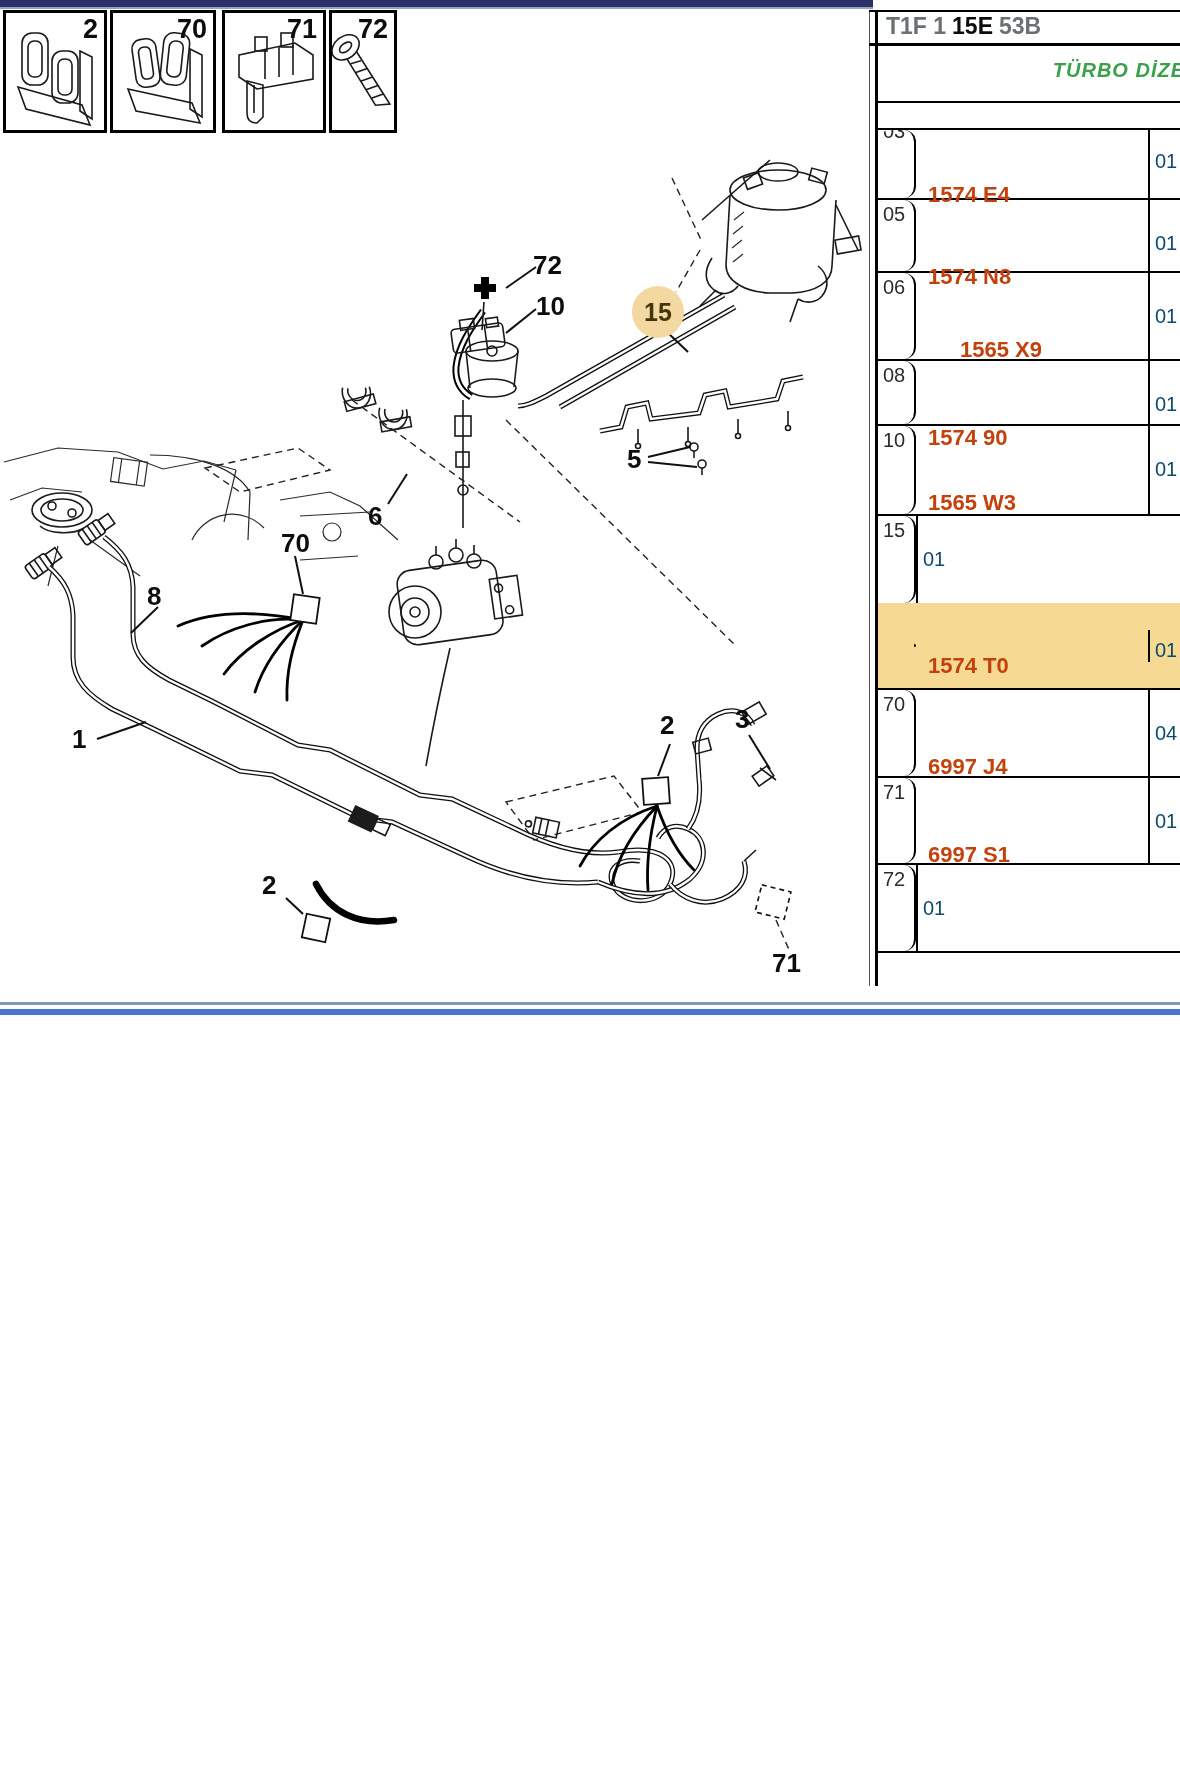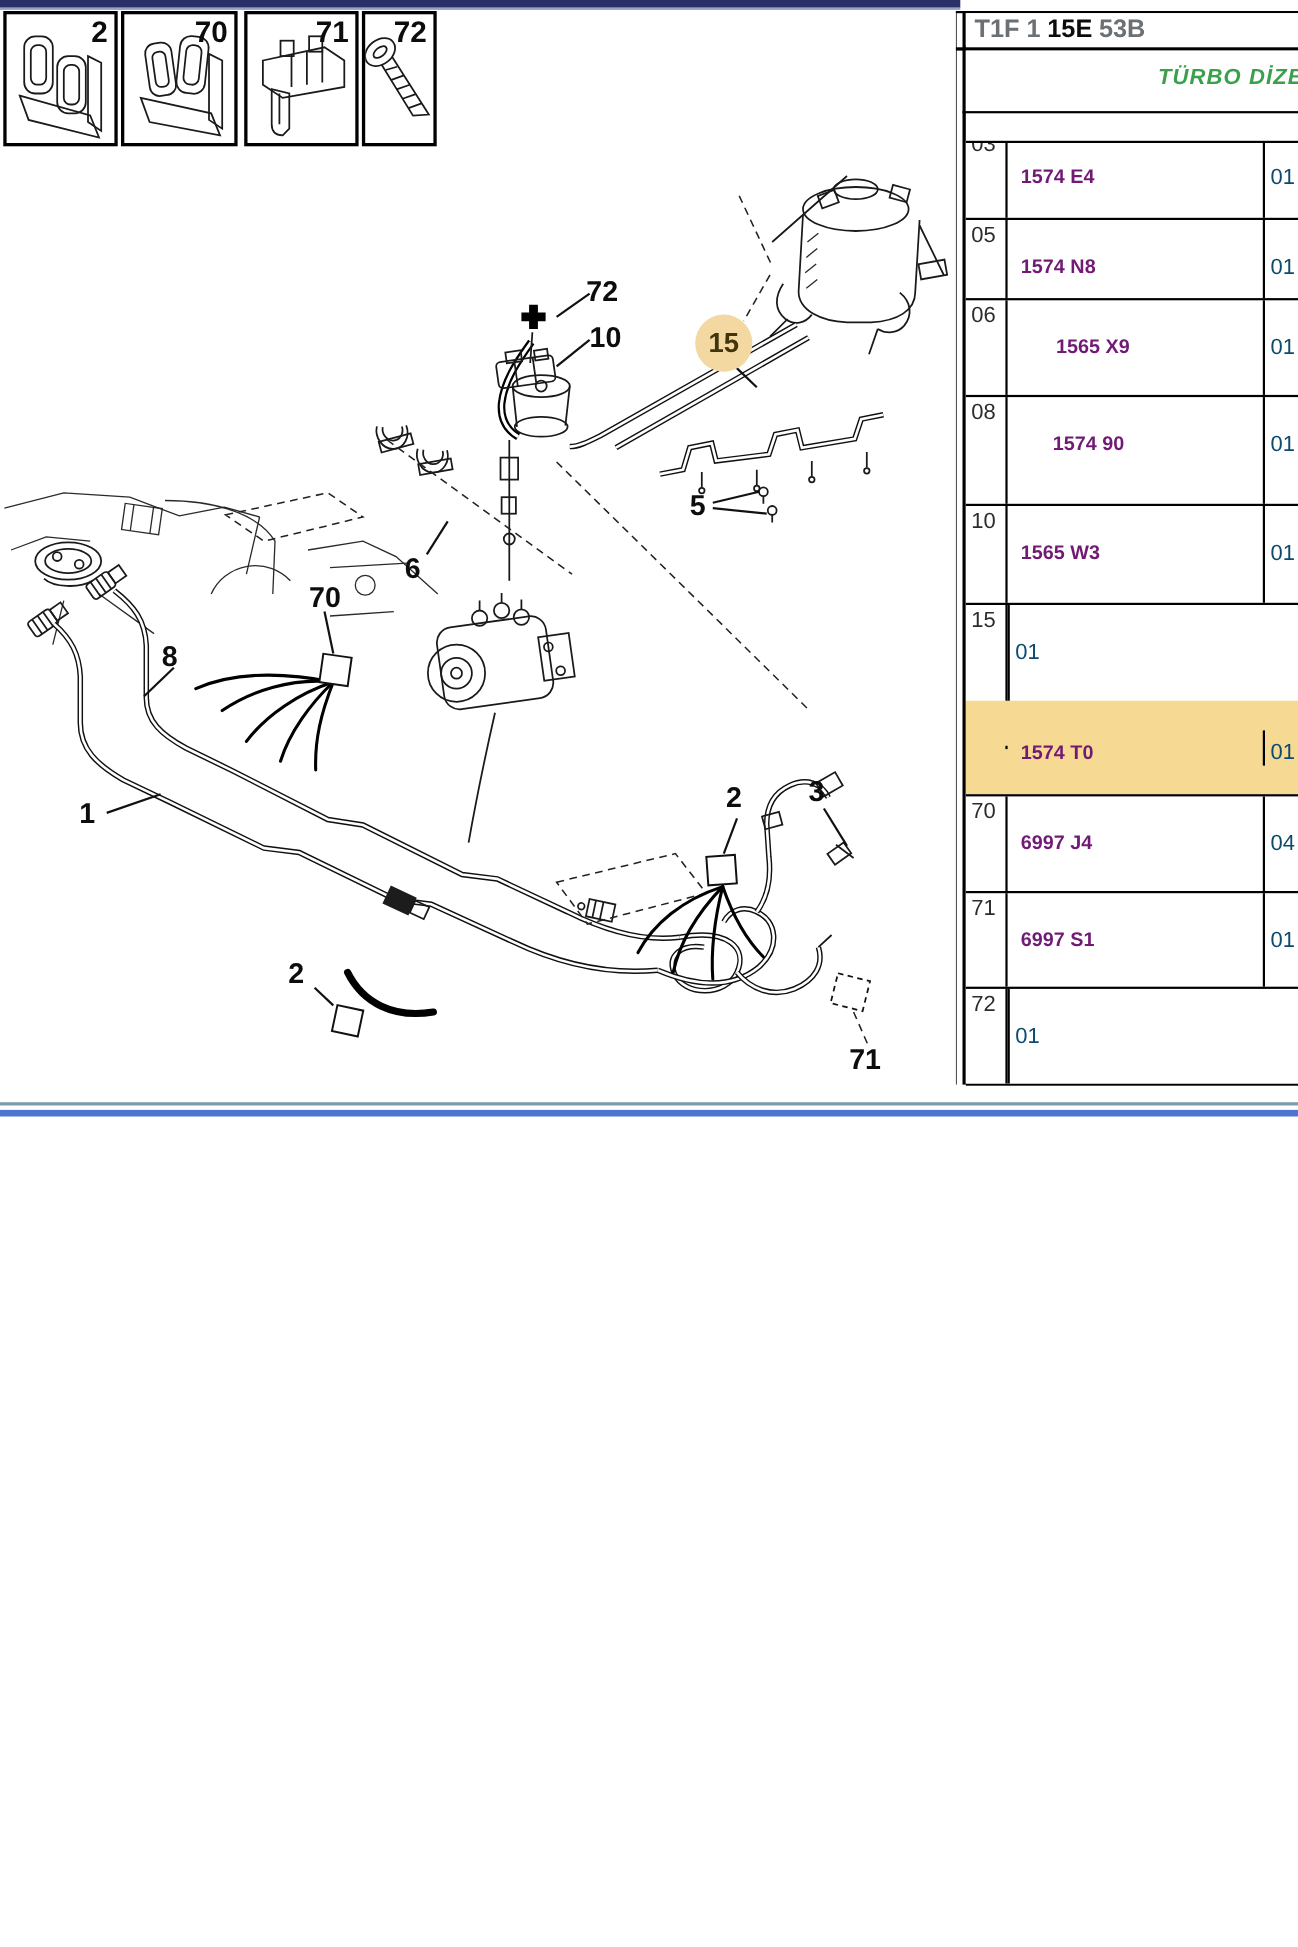--- a/index.html
+++ b/index.html
@@ -32,22 +32,22 @@
   .hdrbox .b{color:#0c0c0c;font-weight:bold;margin:0 6px;}
   .subbox{position:absolute;left:878px;top:46px;width:302px;height:55px;background:#fff;
           display:flex;justify-content:flex-end;align-items:flex-start;padding-top:13px;box-sizing:border-box;}
   .subbox .sub{font-style:italic;font-weight:bold;font-size:20px;color:#3ba04c;letter-spacing:1px;margin-right:-5px;white-space:nowrap;}
 
   .rows{position:absolute;left:878px;top:128px;width:302px;border-bottom:2px solid #000;}
   .row{display:flex;box-sizing:border-box;border-top:2px solid #000;background:#fff;}
   .row.nb{border-top:none;}
   .row.hl{background:#f6d992;}
   .cell{box-sizing:border-box;}
-  .idx{width:38px;border-right:2px solid #000;font-size:20px;color:#2c2c2c;padding:3px 0 0 5px;overflow:hidden;}
-  .part{flex:1;font-weight:bold;font-size:18px;color:#701a75;padding:32px 0 0 12px;}
+  .idx{width:38px;border-right:2px solid #000;font-size:20px;color:#2c2c2c;padding:3px 0 0 5px;overflow:hidden;border-radius:12px;}
+  .part{flex:1;font-weight:bold;font-size:22px;color:#c2410c;padding:32px 0 0 12px;margin-top:32px;}
   .qty{width:32px;border-left:2px solid #000;font-size:20px;color:#0c4a6e;padding:32px 0 0 5px;}
   .row.r1 .part,.row.r1 .qty{padding-top:20px;}
   .row.hl .part,.row.hl .qty{padding-top:9px;}
   .row.r1 .idx span{display:block;margin-top:-13px;}
 
   
   .bline1{position:absolute;left:0;top:1002px;width:1180px;height:3px;background:#7d9dae;}
   .bline2{position:absolute;left:0;top:1009px;width:1180px;height:6px;background:#4f74d0;}
 
   svg .ln{fill:none;stroke:#1a1a1a;stroke-width:1.6;}
@@ -380,21 +380,21 @@
     <div class="row" style="height:73px;">
       <div class="cell idx">05</div>
       <div class="cell part">1574 N8</div>
       <div class="cell qty">01</div>
     </div>
     <div class="row" style="height:88px;gap:32px;">
       <div class="cell idx">06</div>
       <div class="cell part">1565 X9</div>
       <div class="cell qty">01</div>
     </div>
-    <div class="row" style="height:99px;gap:29px;">
+    <div class="row" style="height:65px;">
       <div class="cell idx">08</div>
       <div class="cell part">1574 90</div>
       <div class="cell qty">01</div>
     </div>
     <div class="row" style="height:90px;">
       <div class="cell idx">10</div>
       <div class="cell part">1565 W3</div>
       <div class="cell qty">01</div>
     </div>
     <div class="row" style="height:89px;">

